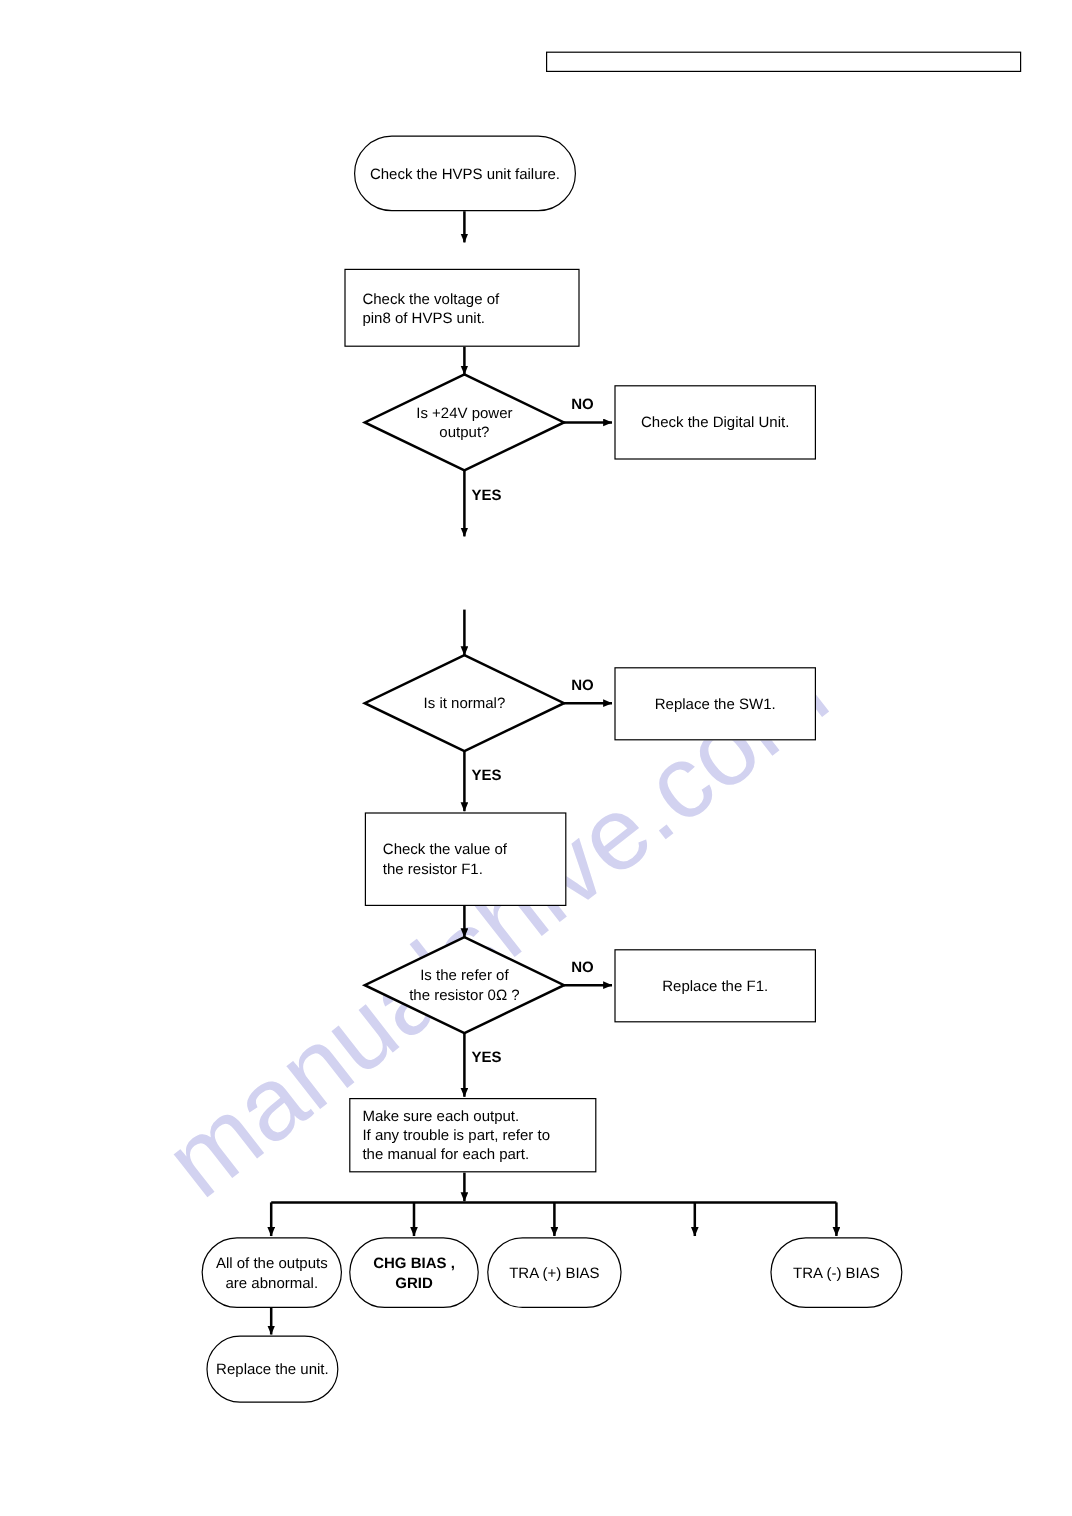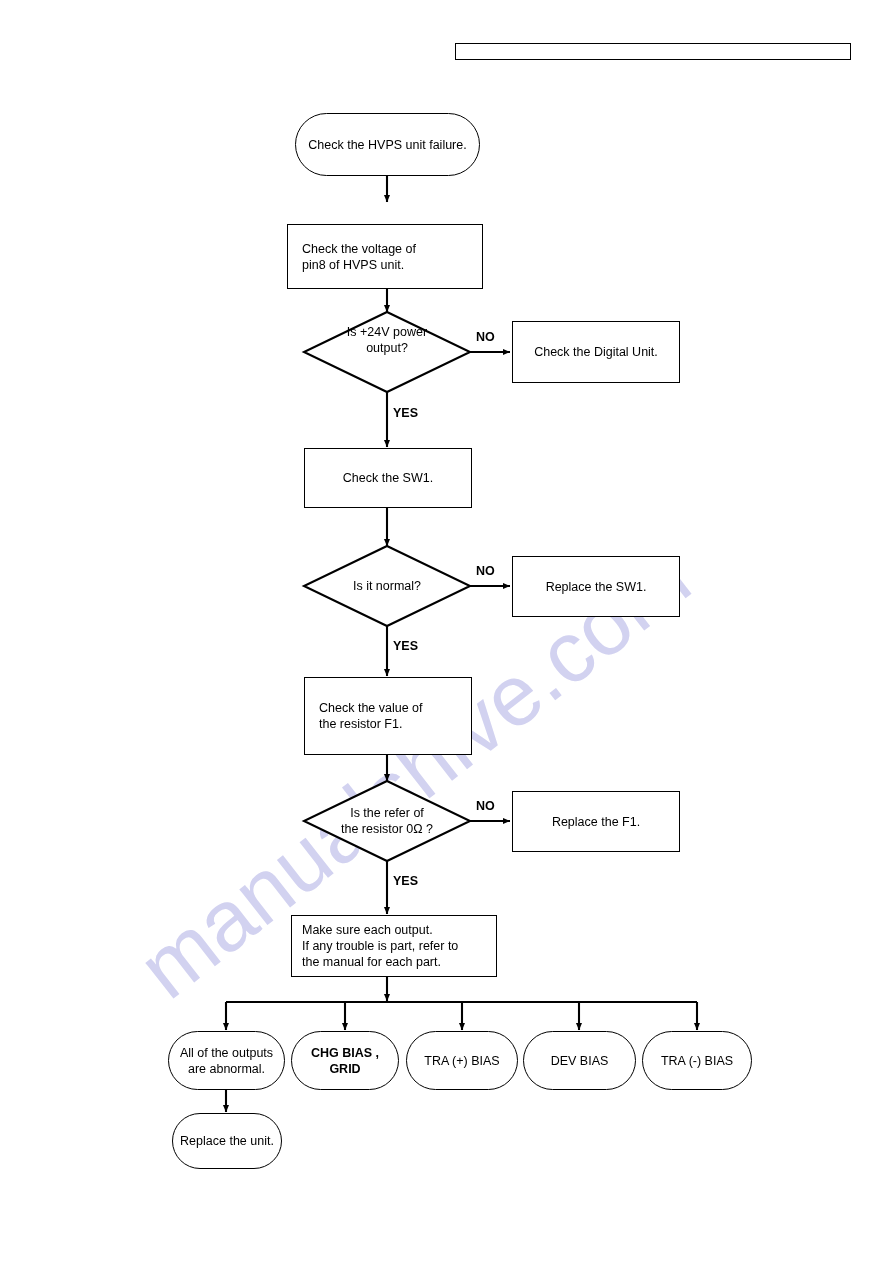--- a/index.html
+++ b/index.html
@@ -181,38 +181,33 @@
     </div>
   </div>
 
   <div class="node process left" style="left:287px; top:203px; width:196px; height:65px;margin-top:21px;">
     <div class="txt">
       <div>Check the voltage of</div>
       <div>pin8 of HVPS unit.</div>
     </div>
   </div>
 
-  <div class="node decision" style="left:304px; top:300px; width:166px; height:80px;">
+  <div class="node decision" style="left:304px; top:312px; width:166px; height:80px;">
     <div class="txt">
       <div>Is +24V power</div>
       <div>output?</div>
     </div>
   </div>
 
   <div class="node process center" style="left:512px; top:321px; width:168px; height:62px;">
     <div class="txt">
       <div>Check the Digital Unit.</div>
     </div>
   </div>
 
-  <div class="node process center" style="left:304px; top:448px; width:168px; height:60px;">
-    <div class="txt">
-      <div>Check the SW1.</div>
-    </div>
-  </div>
 
   <div class="node decision" style="left:304px; top:546px; width:166px; height:80px;">
     <div class="txt">
       <div>Is it normal?</div>
     </div>
   </div>
 
   <div class="node process center" style="left:512px; top:556px; width:168px; height:61px;">
     <div class="txt">
       <div>Replace the SW1.</div>
@@ -260,25 +255,20 @@
       <div>GRID</div>
     </div>
   </div>
 
   <div class="node terminal" style="left:406px; top:1031px; width:112px; height:59px;">
     <div class="txt">
       <div>TRA (+) BIAS</div>
     </div>
   </div>
 
-  <div class="node terminal" style="left:523px; top:1031px; width:113px; height:59px;">
-    <div class="txt">
-      <div>DEV BIAS</div>
-    </div>
-  </div>
 
   <div class="node terminal" style="left:642px; top:1031px; width:110px; height:59px;">
     <div class="txt">
       <div>TRA (-) BIAS</div>
     </div>
   </div>
 
   <div class="node terminal" style="left:172px; top:1113px; width:110px; height:56px;">
     <div class="txt">
       <div>Replace the unit.</div>

